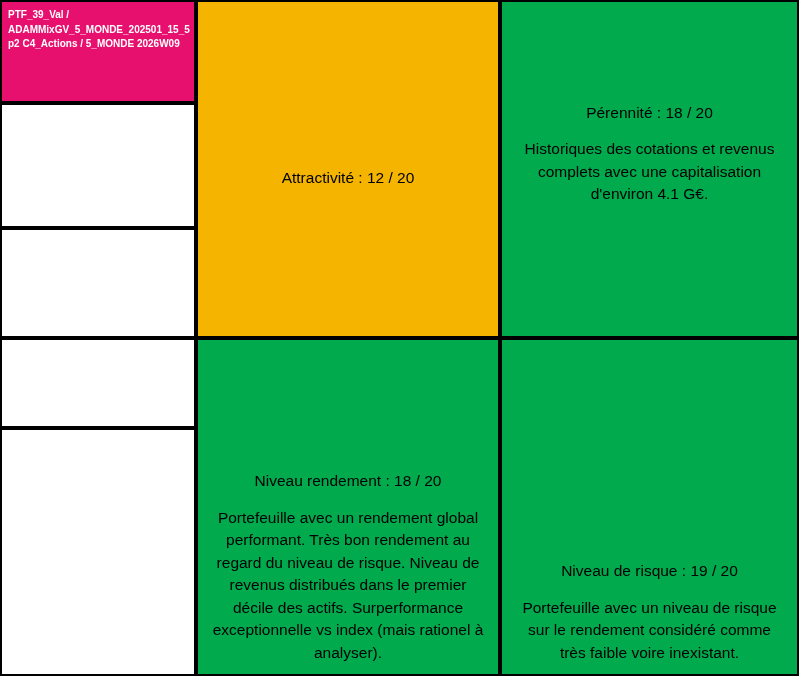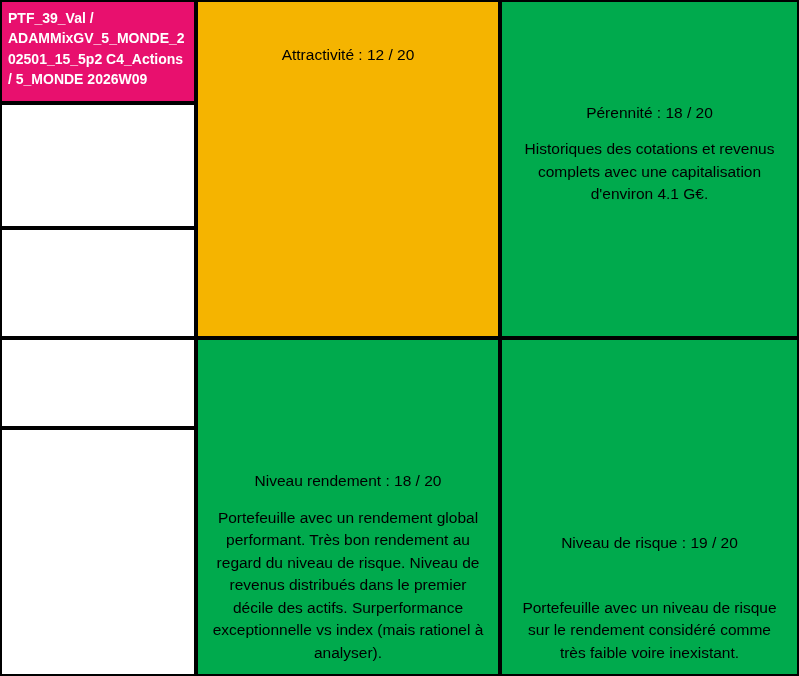--- a/index.html
+++ b/index.html
@@ -27,21 +27,21 @@
     border: 2px solid #000000;
     overflow: hidden;
   }
   .blank {
     background: #ffffff;
   }
   .title-cell {
     background: #e8106e;
     color: #ffffff;
     font-weight: bold;
-    font-size: 14px;
+    font-size: 10px;
     line-height: 1.45;
     padding: 6px 4px 4px 6px;
     text-align: left;
     word-break: break-word;
   }
   .panel {
     padding: 10px 12px;
     text-align: center;
     font-size: 15.5px;
     line-height: 1.45;
@@ -65,23 +65,23 @@
   }
   
   .c-title      { grid-column: 1; grid-row: 1; }
   .c-blank-1    { grid-column: 1; grid-row: 2; }
   .c-blank-2    { grid-column: 1; grid-row: 3; }
   .c-blank-3    { grid-column: 1; grid-row: 4; }
   .c-blank-4    { grid-column: 1; grid-row: 5; }
   .c-attract    { grid-column: 2; grid-row: 1 / span 3; }
   .c-perenn     { grid-column: 3; grid-row: 1 / span 3; }
   .c-rendement  { grid-column: 2; grid-row: 4 / span 2; }
-  .c-risque     { grid-column: 3; grid-row: 4 / span 2; gap: 28px; }
+  .c-risque     { grid-column: 3; grid-row: 4 / span 2; }
 
-  .c-attract { display: flex; flex-direction: column; justify-content: space-between; padding-top: 42px; }
+  .c-attract { display: flex; flex-direction: column; justify-content: center; padding-top: 42px; }
   .c-perenn  { display: flex; flex-direction: column; justify-content: flex-start; padding-top: 100px; align-items: center; }
   .c-rendement { padding-top: 28px; }
   .c-risque { padding-top: 80px; }
 </style>
 </head>
 <body>
 
 <div class="sheet">
 
   <div class="cell title-cell c-title">PTF_39_Val / ADAMMixGV_5_MONDE_202501_15_5p2 C4_Actions / 5_MONDE 2026W09</div>

